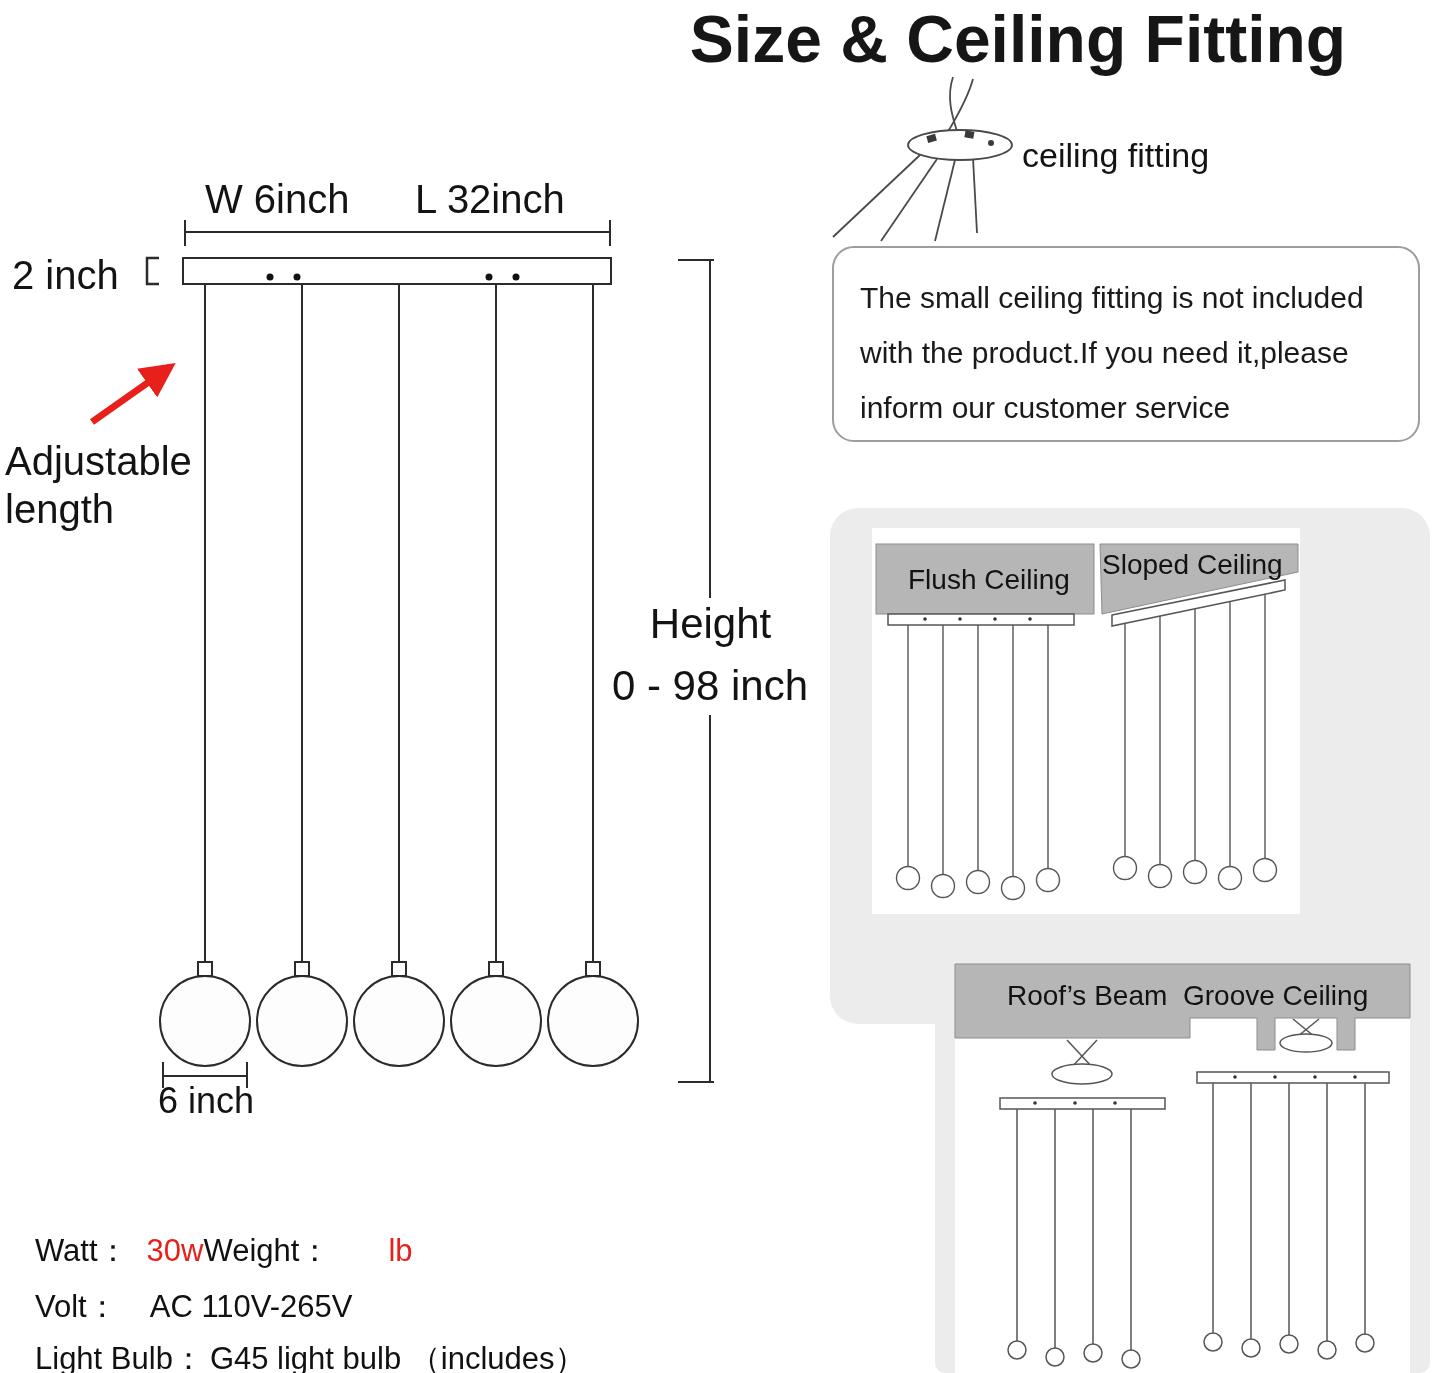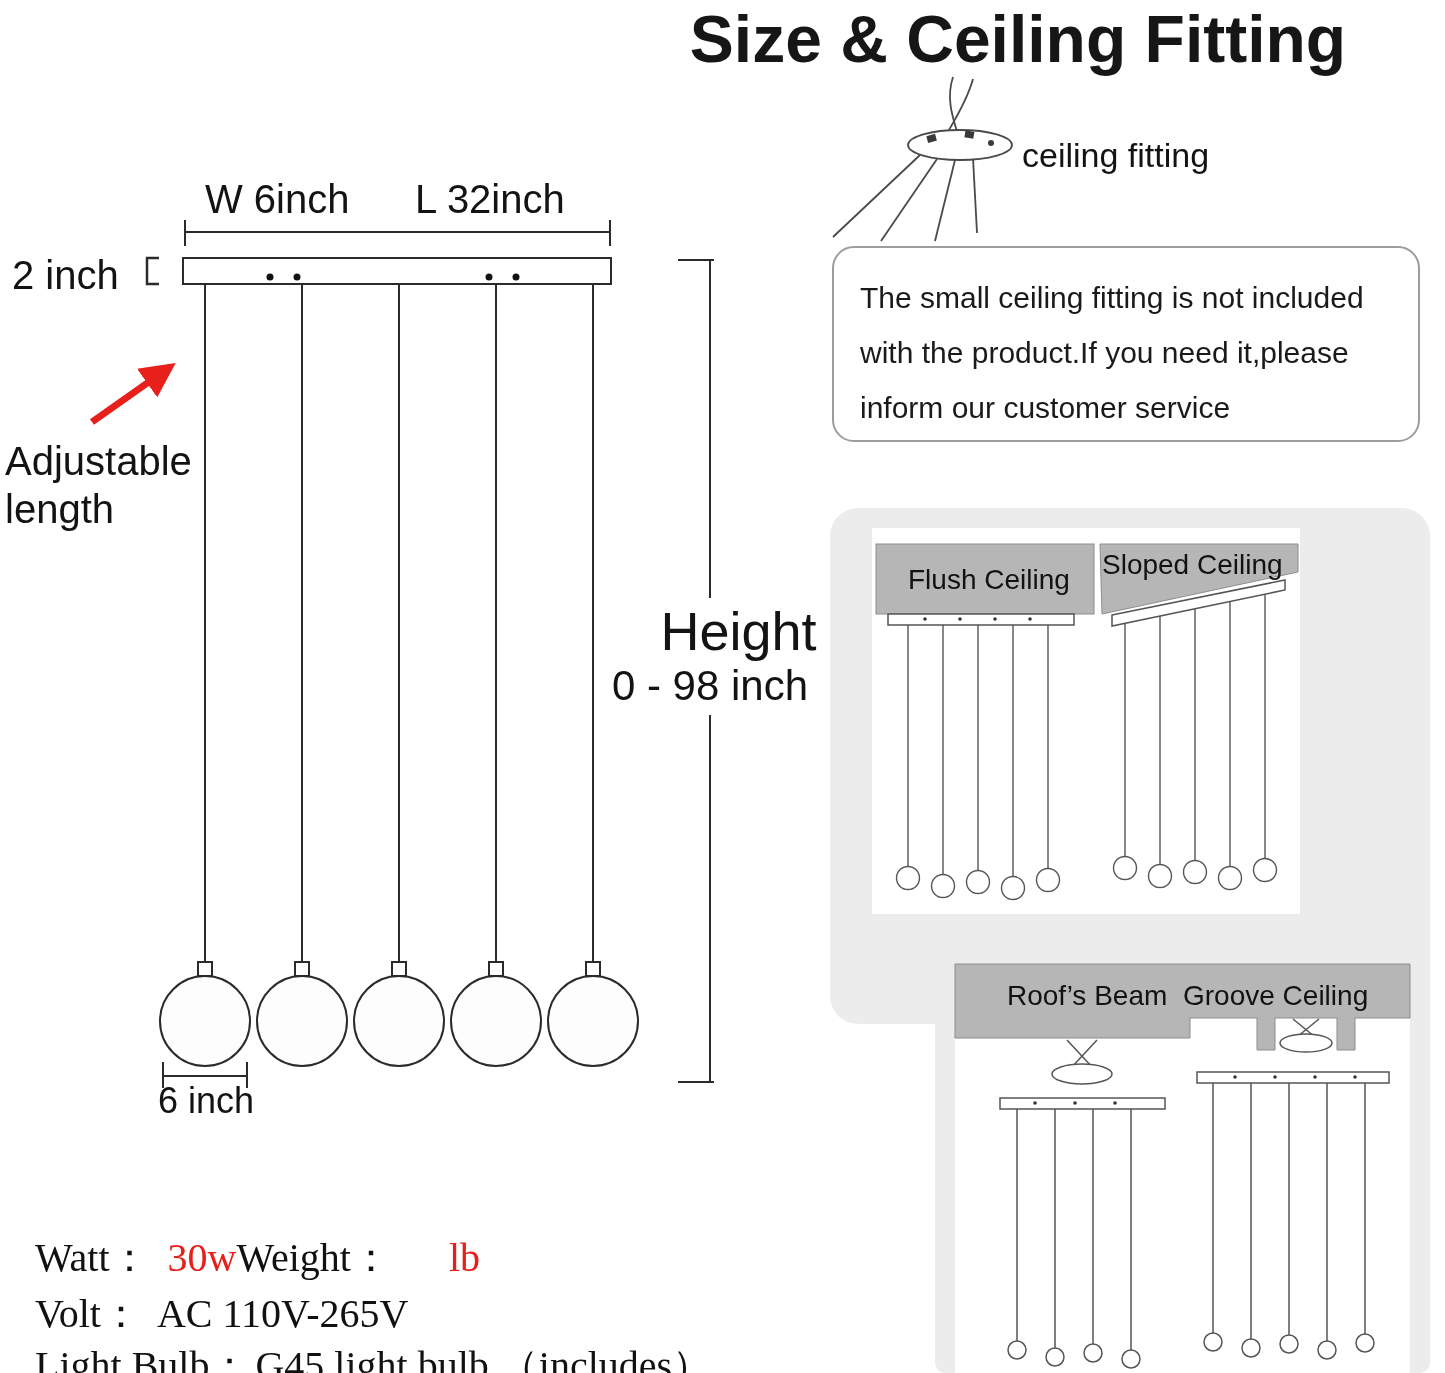--- a/index.html
+++ b/index.html
@@ -5,21 +5,21 @@
   html,body{margin:0;padding:0;background:#fff;}
   #page{position:relative;width:1445px;height:1373px;background:#ffffff;overflow:hidden;
         font-family:"Liberation Sans", sans-serif;color:#111;}
   .lbl{position:absolute;color:#131313;line-height:1.15;white-space:nowrap;}
   .pre{white-space:pre-line;}
   .center{text-align:center;}
   .red{color:#e8201c;}
   #title{left:588px;top:2px;width:860px;text-align:center;font-size:66px;font-weight:800;
          letter-spacing:0px;color:#161616;}
   .dim{font-size:40px;}
-  .spec-row{position:absolute;left:35px;font-size:40px;display:flex;align-items:baseline;font-family:Liberation Serif, serif;}
+  .spec-row{position:absolute;left:35px;font-size:31px;display:flex;align-items:baseline;}
   .note-box{position:absolute;left:832px;top:246px;width:588px;height:196px;box-sizing:border-box;
             border:2px solid #9d9d9d;border-radius:22px;padding:22px 26px;font-size:30px;
             line-height:55px;color:#1a1a1a;}
   .panel{position:absolute;background:#ececec;border-radius:28px;overflow:hidden;}
   .panel-lbl{position:absolute;font-size:28px;color:#121212;white-space:nowrap;}
   svg{display:block;}
 </style>
 </head>
 <body>
 
@@ -77,21 +77,21 @@
     <circle cx="516" cy="107" r="3.5" fill="#111"></circle>
 
     <line x1="92" y1="252" x2="170" y2="197" stroke="#e8201c" stroke-width="7" marker-end="url(#arrow-red)"></line>
   </svg>
 
   <div class="lbl dim" style="left:205px;top:176px;">W 6inch</div>
   <div class="lbl dim" style="left:415px;top:176px;">L 32inch</div>
   <div class="lbl dim" style="left:12px;top:252px;">2 inch</div>
   <div class="lbl dim pre" style="left:5px;top:437px;line-height:1.2;">Adjustable
 length</div>
-  <div class="lbl center" style="left:656px;top:600px;width:165px;font-size:54px;">Height</div>
+  <div class="lbl center" style="left:628px;top:600px;width:165px;font-size:42px;">Height</div>
   <div class="lbl center" style="left:600px;top:662px;width:220px;font-size:42px;">0 - 98 inch</div>
   <div class="lbl center" style="left:158px;top:1080px;width:95px;font-size:36px;text-align:right;">6 inch</div>
 
   <svg viewBox="0 0 230 170" style="position:absolute;left:815px;top:75px;width:230px;height:170px;">
     <g stroke="#4a4a4a" stroke-width="1.8" fill="none">
       <path d="M138,2 C130,26 140,48 143,60"></path>
       <path d="M158,4 C152,26 138,48 131,60"></path>
       <line x1="105" y1="80" x2="18" y2="162"></line>
       <line x1="122" y1="84" x2="66" y2="166"></line>
       <line x1="140" y1="85" x2="120" y2="166"></line>
@@ -201,20 +201,20 @@
   </div>
 
   <div class="spec-row" style="top:1230px;">
     <span>Watt：</span>
     <span class="red" style="margin-left:18px;">30w</span>
     <span style="">Weight：</span>
     <span class="red" style="margin-left:58px;">lb</span>
   </div>
   <div class="spec-row" style="top:1286px;">
     <span>Volt：</span>
-    <span style="margin-left:16px;">AC 110V-265V</span>
+    <span style="margin-left:32px;">AC 110V-265V</span>
   </div>
   <div class="spec-row" style="top:1338px;">
     <span>Light Bulb：</span>
     <span style="margin-left:6px;">G45 light bulb （includes）</span>
   </div>
 
 </div>
 
 </body></html>

